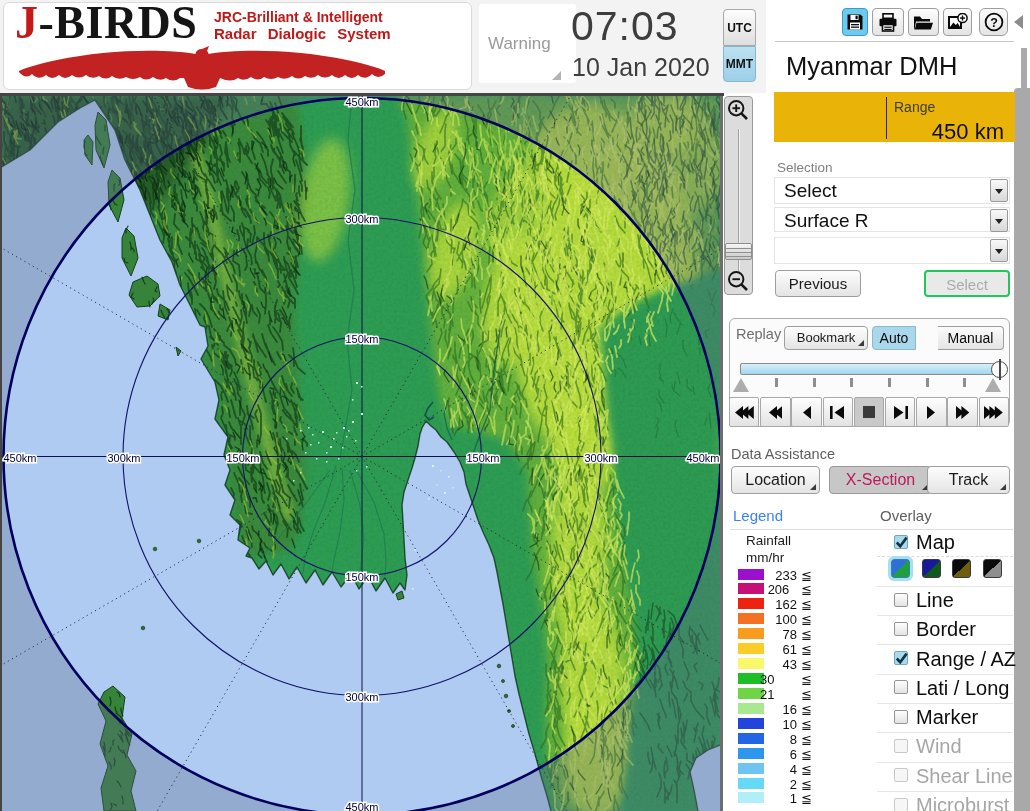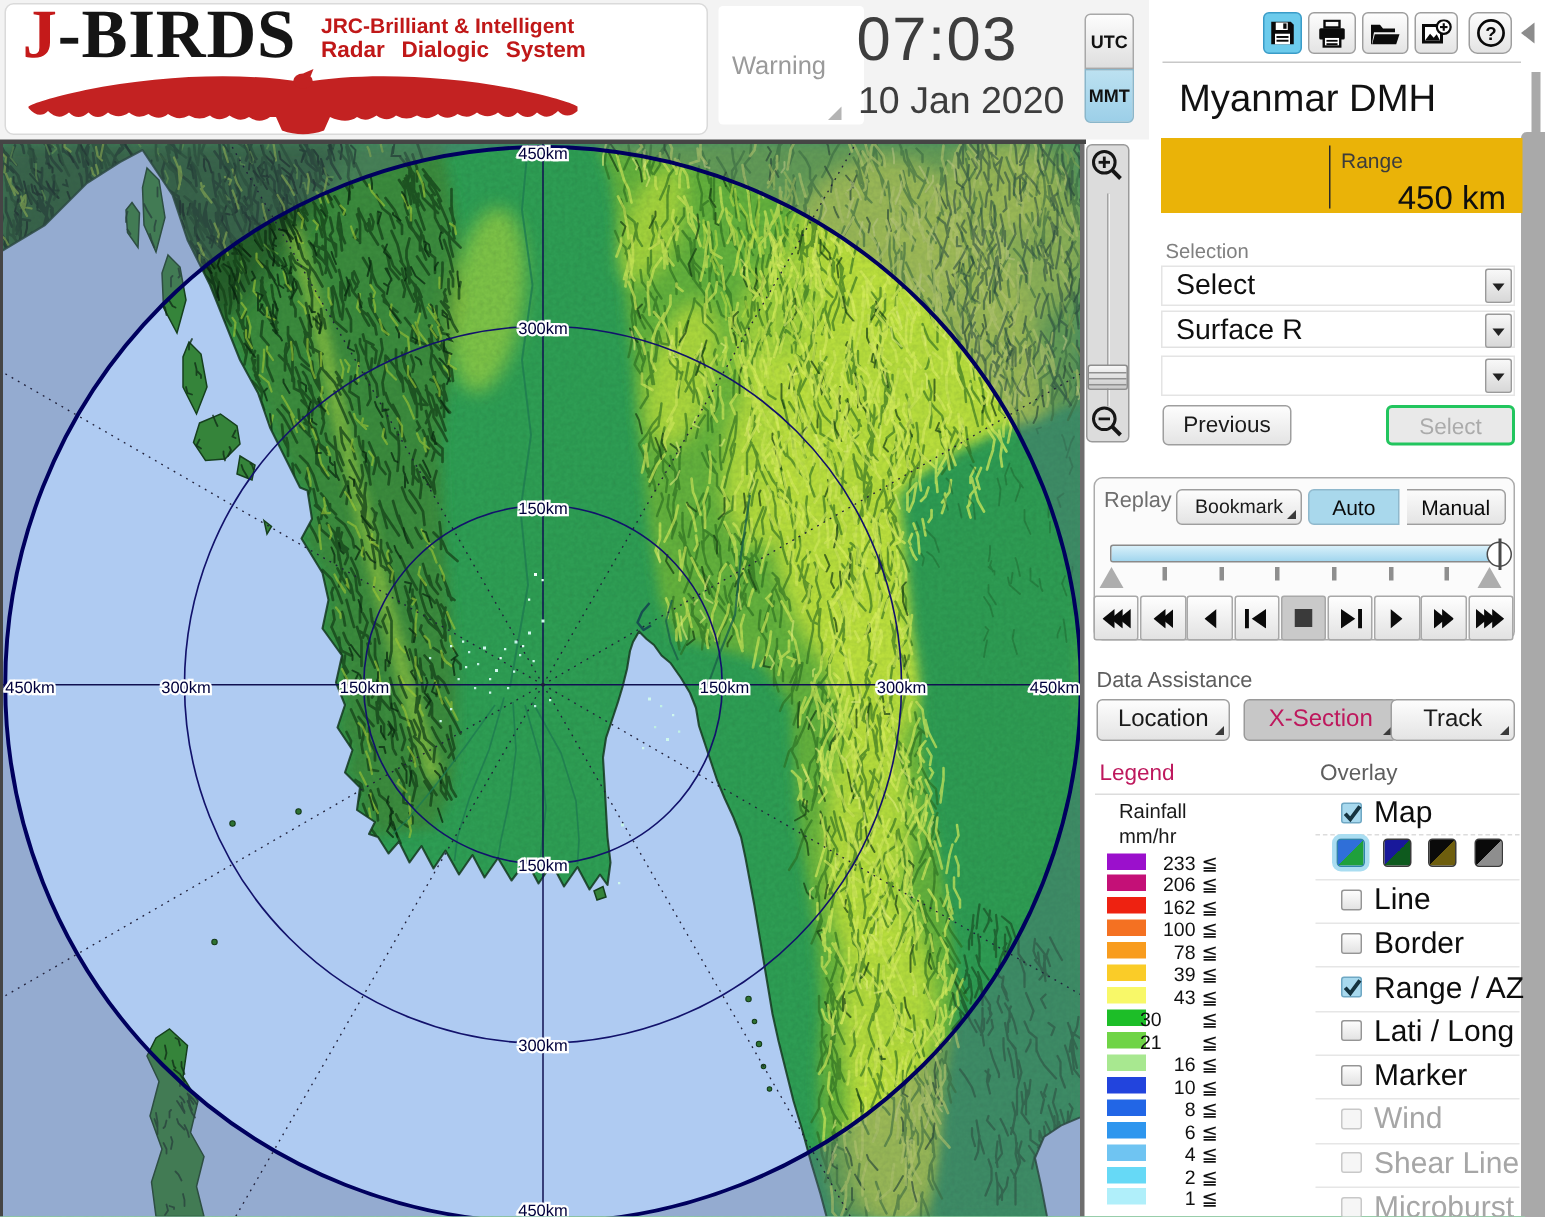--- a/index.html
+++ b/index.html
@@ -283,21 +283,21 @@
 <div class="abs" style="right:1px;top:1px;width:18px;height:23px;background:linear-gradient(#F8F8F8,#D8D8D8);border:1px solid #9A9A9A;border-radius:2px">
       <div style="margin:9px auto 0;width:0;border-left:4px solid transparent;border-right:4px solid transparent;border-top:5px solid #222"></div>
     </div>
 </div>
 <div class="abs btn" style="left:775px;top:270px;width:86px;height:27px;font-size:15px;line-height:25px">Previous</div>
 <div class="abs" style="left:924px;top:270px;width:86px;height:27px;font-size:15px;line-height:25px;background:#E9E9E9;border:2px solid #22c55e;border-radius:4px;color:#ABABAB;text-align:center">Select</div>
 
 <div class="abs" style="left:729px;top:318px;width:281px;height:109px;border:1px solid #ABABAB;border-radius:6px;background:#FBFBFB">
 <div class="abs" style="left:6px;top:7px;font-size:14.5px;color:#6E6E6E">Replay</div>
 <div class="abs btn" style="left:54px;top:7px;width:84px;height:24px;font-size:13px;line-height:22px">Bookmark<div style="position:absolute;right:3px;bottom:3px;width:0;height:0;border-left:6px solid transparent;border-bottom:6px solid #3A3A3A"></div></div>
-<div class="abs" style="left:142px;top:7px;width:61px;height:24px;background:#A9D8EC;border:1px solid #8FB8CC;border-radius:4px 0 0 4px;font-size:14px;text-align:center;line-height:22px;color:#0A0A0A">Auto</div>
+<div class="abs" style="left:142px;top:7px;width:44px;height:24px;background:#A9D8EC;border:1px solid #8FB8CC;border-radius:4px 0 0 4px;font-size:14px;text-align:center;line-height:22px;color:#0A0A0A">Auto</div>
 <div class="abs" style="left:208px;top:7px;width:66px;height:24px;background:linear-gradient(#FBFBFB,#E4E4E4);border:1px solid #9E9E9E;border-left:none;border-radius:0 4px 4px 0;font-size:14px;text-align:center;line-height:22px;color:#0A0A0A">Manual</div>
 <div class="abs" style="left:10px;top:44px;width:263px;height:12px;border:1px solid #8A8A8A;border-radius:2px;background:linear-gradient(#D8F0FA,#A2D6EE)"></div>
 <div style="position:absolute;left:45px;top:59px;width:3px;height:9px;background:#8E8E8E"></div>
     <div style="position:absolute;left:83px;top:59px;width:3px;height:9px;background:#8E8E8E"></div>
     <div style="position:absolute;left:120px;top:59px;width:3px;height:9px;background:#8E8E8E"></div>
     <div style="position:absolute;left:158px;top:59px;width:3px;height:9px;background:#8E8E8E"></div>
     <div style="position:absolute;left:196px;top:59px;width:3px;height:9px;background:#8E8E8E"></div>
     <div style="position:absolute;left:233px;top:59px;width:3px;height:9px;background:#8E8E8E"></div>
 <div class="abs" style="left:3px;top:59px;width:0;height:0;border-left:8px solid transparent;border-right:8px solid transparent;border-bottom:14px solid #ADADAD"></div>
 <div class="abs" style="left:255px;top:59px;width:0;height:0;border-left:8px solid transparent;border-right:8px solid transparent;border-bottom:14px solid #ADADAD"></div>
@@ -358,42 +358,42 @@
         </svg>
       </div>
     </div>
 </div>
 
 <div class="abs" style="left:731px;top:446px;font-size:14.5px;color:#5E5E5E">Data Assistance</div>
 <div class="abs btn" style="left:731px;top:466px;width:89px;height:28px;font-size:16px;line-height:26px">Location<div style="position:absolute;right:3px;bottom:3px;width:0;height:0;border-left:6px solid transparent;border-bottom:6px solid #3A3A3A"></div></div>
 <div class="abs" style="left:829px;top:466px;width:103px;height:28px;background:#C7C7C7;border:1px solid #9A9A9A;border-radius:4px;font-size:16px;line-height:26px;color:#be185d;text-align:center">X-Section<div style="position:absolute;right:3px;bottom:3px;width:0;height:0;border-left:6px solid transparent;border-bottom:6px solid #3A3A3A"></div></div>
 <div class="abs btn" style="left:927px;top:466px;width:83px;height:28px;font-size:16px;line-height:26px">Track<div style="position:absolute;right:3px;bottom:3px;width:0;height:0;border-left:6px solid transparent;border-bottom:6px solid #3A3A3A"></div></div>
 
-<div class="abs" style="left:733px;top:507px;font-size:15px;color:#be185d">Legend</div>
+<div class="abs" style="left:733px;top:507px;font-size:15px;color:#3b82f6">Legend</div>
 <div class="abs" style="left:880px;top:507px;font-size:15px;color:#5E5E5E">Overlay</div>
 <div class="abs" style="left:730px;top:529px;width:283px;height:0;border-top:1px solid #DCDCDC"></div>
 <div class="abs" style="left:746px;top:533px;font-size:13.5px;color:#1A1A1A">Rainfall</div>
 <div class="abs" style="left:746px;top:550px;font-size:13.5px;color:#1A1A1A">mm/hr</div>
 <div style="position:absolute;left:738px;top:568.5px;width:26px;height:11px;background:#9B10CC"></div>
 <div style="position:absolute;left:760px;top:567.5px;width:37px;text-align:right;font-size:13px;color:#111">233</div>
 <div style="position:absolute;left:801px;top:567.5px;font-size:13px;color:#111">≦</div>
 <div style="position:absolute;left:738px;top:583.4px;width:26px;height:11px;background:#C41077"></div>
-<div style="position:absolute;left:760px;top:582.4px;width:37px;text-align:right;font-size:13px;color:#111">206</div>
+<div style="position:absolute;left:760px;top:582.4px;width:37px;text-align:center;font-size:13px;color:#111">206</div>
 <div style="position:absolute;left:801px;top:582.4px;font-size:13px;color:#111">≦</div>
 <div style="position:absolute;left:738px;top:598.4px;width:26px;height:11px;background:#EE2211"></div>
 <div style="position:absolute;left:760px;top:597.4px;width:37px;text-align:right;font-size:13px;color:#111">162</div>
 <div style="position:absolute;left:801px;top:597.4px;font-size:13px;color:#111">≦</div>
 <div style="position:absolute;left:738px;top:613.3px;width:26px;height:11px;background:#F47122"></div>
 <div style="position:absolute;left:760px;top:612.3px;width:37px;text-align:right;font-size:13px;color:#111">100</div>
 <div style="position:absolute;left:801px;top:612.3px;font-size:13px;color:#111">≦</div>
 <div style="position:absolute;left:738px;top:628.2px;width:26px;height:11px;background:#F89C1E"></div>
 <div style="position:absolute;left:760px;top:627.2px;width:37px;text-align:right;font-size:13px;color:#111">78</div>
 <div style="position:absolute;left:801px;top:627.2px;font-size:13px;color:#111">≦</div>
 <div style="position:absolute;left:738px;top:643.1px;width:26px;height:11px;background:#FACC28"></div>
-<div style="position:absolute;left:760px;top:642.1px;width:37px;text-align:right;font-size:13px;color:#111">39</div>
+<div style="position:absolute;left:760px;top:642.1px;width:37px;text-align:right;font-size:13px;color:#111">61</div>
 <div style="position:absolute;left:801px;top:642.1px;font-size:13px;color:#111">≦</div>
 <div style="position:absolute;left:738px;top:658.1px;width:26px;height:11px;background:#F8F868"></div>
 <div style="position:absolute;left:760px;top:657.1px;width:37px;text-align:right;font-size:13px;color:#111">43</div>
 <div style="position:absolute;left:801px;top:657.1px;font-size:13px;color:#111">≦</div>
 <div style="position:absolute;left:738px;top:673.0px;width:26px;height:11px;background:#1DBE28"></div>
 <div style="position:absolute;left:760px;top:672.0px;width:37px;text-align:left;font-size:13px;color:#111">30</div>
 <div style="position:absolute;left:801px;top:672.0px;font-size:13px;color:#111">≦</div>
 <div style="position:absolute;left:738px;top:687.9px;width:26px;height:11px;background:#6FD446"></div>
 <div style="position:absolute;left:760px;top:686.9px;width:37px;text-align:left;font-size:13px;color:#111">21</div>
 <div style="position:absolute;left:801px;top:686.9px;font-size:13px;color:#111">≦</div>

